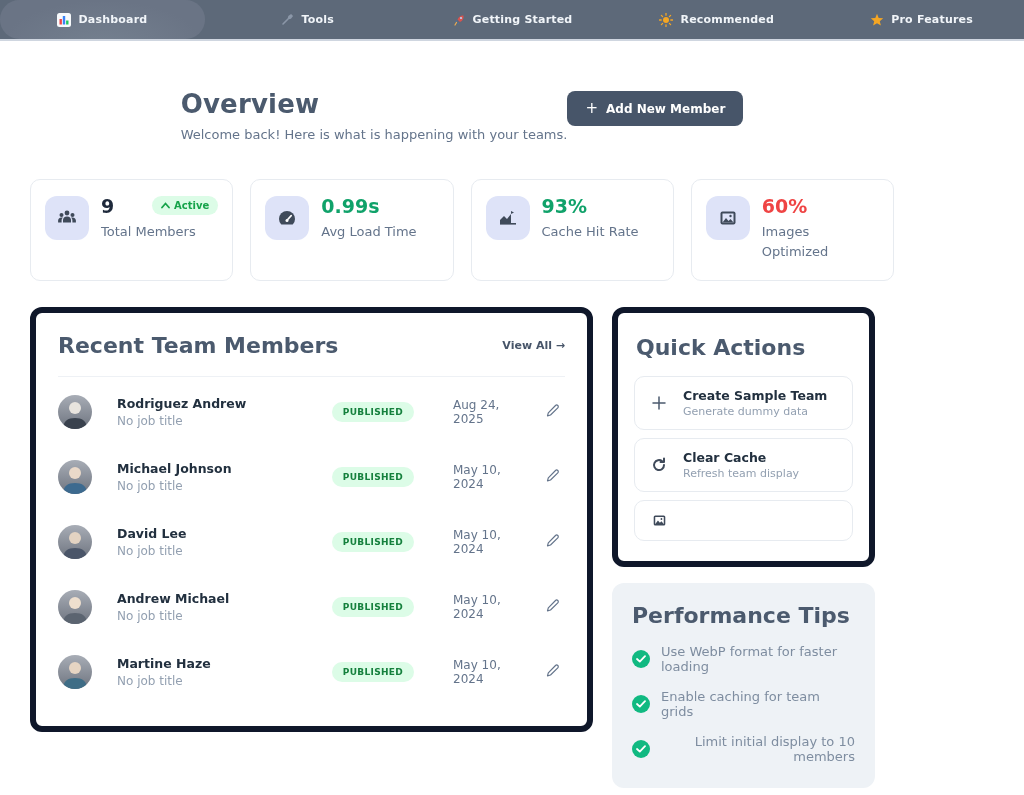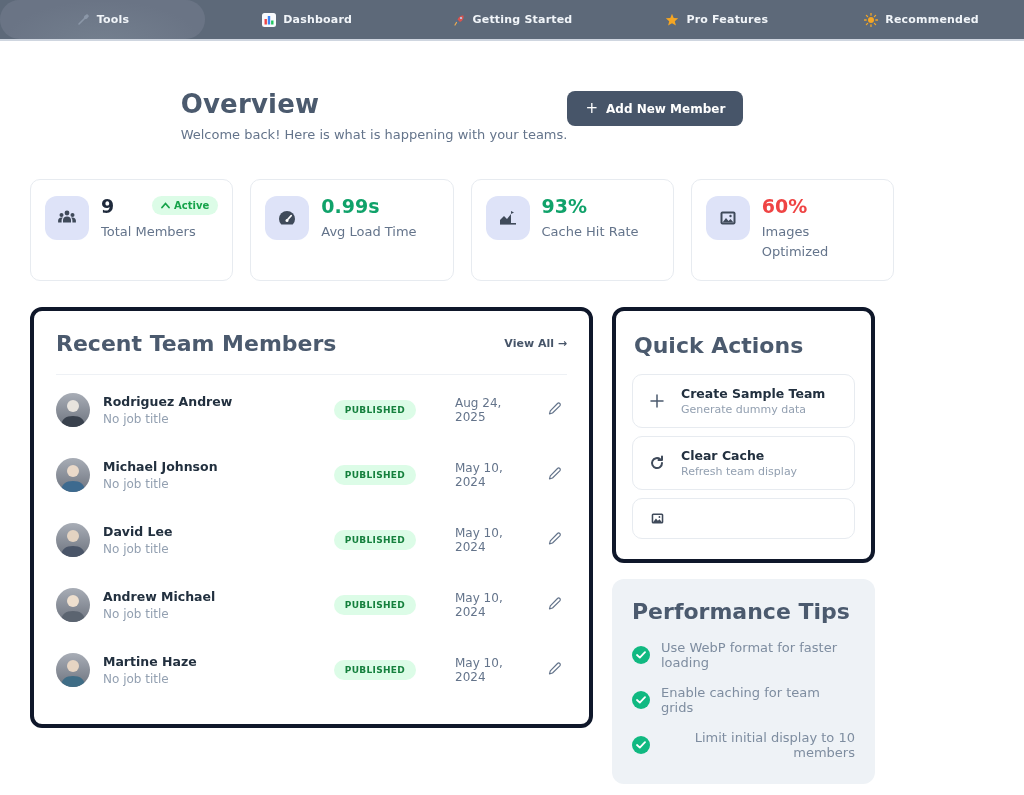--- a/index.html
+++ b/index.html
@@ -27,29 +27,29 @@
   .stat-ic { flex:0 0 44px; width:44px; height:44px; border-radius:12px; background:#dee3f8; display:flex; align-items:center; justify-content:center; }
   .stat-body { flex:1; }
   .stat-top { display:flex; justify-content:space-between; align-items:flex-start; }
   .stat-value { font-size:19px; font-weight:bold; line-height:1.1; }
   .val-dark { color:#1e293b; } .val-green { color:#10a26a; } .val-red { color:#ef4444; }
   .stat-label { margin-top:5px; font-size:13px; color:#64748b; line-height:1.55; max-width:110px; }
   .badge-active { display:flex; align-items:center; gap:4px; background:#dcfce7; color:#16a34a; font-size:10px; font-weight:bold; border-radius:999px; padding:4px 9px; }
 
   
   .main { display:flex; gap:19px; margin-top:26px; align-items:flex-start; }
-  .panel { background:#fff; border:4px solid #0f172a; border-radius:12px; }
+  .panel { background:#fff; border:6px solid #0f172a; border-radius:12px; }
   .members-panel { width:563px; padding:20px 22px 24px; }
   .panel-head { display:flex; justify-content:space-between; align-items:center; padding-bottom:18px; border-bottom:1px solid #eef1f5; }
   .panel-title { font-size:22px; font-weight:bold; color:#4b5a6e; }
   .view-all { font-size:11px; font-weight:bold; color:#475569; text-decoration:none; cursor:pointer; }
 
   .member-row { display:flex; align-items:center; gap:13px; padding:13px 0; margin-top:5px; }
   .avatar { flex:0 0 34px; width:34px; height:34px; border-radius:50%; background:linear-gradient(180deg,#a8adb6,#6e747f); display:flex; align-items:flex-end; justify-content:center; overflow:hidden; }
-  .m-info { flex:1; }
+  .m-info { flex:1;margin-left:12px; }
   .m-name { font-size:12.5px; font-weight:bold; color:#22303f; }
   .m-sub { margin-top:3px; font-size:12px; color:#93a0b1; }
   .badge-pub { background:#dcfce7; color:#15803d; font-size:9px; font-weight:bold; letter-spacing:.3px; border-radius:999px; padding:5px 11px; margin-right:26px; }
   .m-date { width:78px; font-size:12px; color:#64748b; }
   .edit-btn { background:none; border:none; cursor:pointer; padding:2px; margin-right:4px; }
 
   
   .right-col { width:263px; }
   .qa-panel { padding:18px 16px 20px; }
   .qa-title { font-size:22px; font-weight:bold; color:#4b5a6e; margin:4px 2px 16px; }
@@ -68,78 +68,78 @@
 </style>
 </head>
 <body>
 
 <nav class="topnav">
   <div class="nav-pill"></div>
 
   <div class="nav-item">
     <span class="nav-ic">
       <svg viewBox="0 0 14 14" width="14" height="14">
-          <path d="M11.5 2.5 L8.5 5.5 M8.5 5.5 L3 11 M8.5 5.5 L10.5 5 L12 3 L11 2 L9 3.5 Z" stroke="#8b97a8" stroke-width="1.6" fill="none" stroke-linecap="round"></path>
-        </svg>
-    </span>
-    <span class="lbl">Tools</span>
-  </div>
-
-  <div class="nav-item">
-    <span class="nav-ic">
-      <svg viewBox="0 0 14 14" width="14" height="14">
           <rect x="0" y="0" width="14" height="14" rx="2.5" fill="#f8fafc"></rect>
           <rect x="2.5" y="6" width="2.4" height="5.5" fill="#ef4444"></rect>
           <rect x="5.8" y="3" width="2.4" height="8.5" fill="#3b82f6"></rect>
           <rect x="9.1" y="7.5" width="2.4" height="4" fill="#22c55e"></rect>
         </svg>
     </span>
     <span class="lbl">Dashboard</span>
+  </div>
+
+  <div class="nav-item">
+    <span class="nav-ic">
+      <svg viewBox="0 0 14 14" width="14" height="14">
+          <path d="M11.5 2.5 L8.5 5.5 M8.5 5.5 L3 11 M8.5 5.5 L10.5 5 L12 3 L11 2 L9 3.5 Z" stroke="#8b97a8" stroke-width="1.6" fill="none" stroke-linecap="round"></path>
+        </svg>
+    </span>
+    <span class="lbl">Tools</span>
   </div>
 
   <div class="nav-item">
     <span class="nav-ic">
       <svg viewBox="0 0 14 14" width="14" height="14">
           <path d="M11.5 2.5 C9 2 6.5 4 5.5 6.5 L8 9 C10.5 8 12 5.5 11.5 2.5 Z" fill="#d9534f"></path>
           <circle cx="9" cy="5" r="1.1" fill="#bcd6f5"></circle>
           <path d="M5 7 L3 8.5 L4.5 9 Z" fill="#4a6fa5"></path>
           <path d="M7.5 9.5 L6 11.5 L5.5 10 Z" fill="#4a6fa5"></path>
           <path d="M4.5 9.5 L3 12" stroke="#f0ad4e" stroke-width="1.2" stroke-linecap="round"></path>
         </svg>
     </span>
     <span class="lbl">Getting Started</span>
-  </div>
-
-  <div class="nav-item">
-    <span class="nav-ic">
-      <svg viewBox="0 0 14 14" width="14" height="14">
-          <path d="M7 .8 L8.7 5 L13.2 5.3 L9.8 8.2 L10.9 12.6 L7 10.2 L3.1 12.6 L4.2 8.2 L.8 5.3 L5.3 5 Z" fill="#f5a623"></path>
-        </svg>
-    </span>
-    <span class="lbl">Pro Features</span>
   </div>
 
   <div class="nav-item">
     <span class="nav-ic">
       <svg viewBox="0 0 14 14" width="14" height="14">
           <circle cx="7" cy="7" r="3" fill="#f5a623"></circle>
           <g stroke="#f5a623" stroke-width="1.3" stroke-linecap="round">
             <line x1="7" y1="0.5" x2="7" y2="2.2"></line>
             <line x1="7" y1="11.8" x2="7" y2="13.5"></line>
             <line x1="0.5" y1="7" x2="2.2" y2="7"></line>
             <line x1="11.8" y1="7" x2="13.5" y2="7"></line>
             <line x1="2.4" y1="2.4" x2="3.6" y2="3.6"></line>
             <line x1="10.4" y1="10.4" x2="11.6" y2="11.6"></line>
             <line x1="2.4" y1="11.6" x2="3.6" y2="10.4"></line>
             <line x1="10.4" y1="3.6" x2="11.6" y2="2.4"></line>
           </g>
         </svg>
     </span>
     <span class="lbl">Recommended</span>
   </div>
+
+  <div class="nav-item">
+    <span class="nav-ic">
+      <svg viewBox="0 0 14 14" width="14" height="14">
+          <path d="M7 .8 L8.7 5 L13.2 5.3 L9.8 8.2 L10.9 12.6 L7 10.2 L3.1 12.6 L4.2 8.2 L.8 5.3 L5.3 5 Z" fill="#f5a623"></path>
+        </svg>
+    </span>
+    <span class="lbl">Pro Features</span>
+  </div>
 </nav>
 
 <div class="page">
 
   <div class="header-row">
     <div>
       <h1 class="page-title">Overview</h1>
       <div class="page-sub">Welcome back! Here is what is happening with your teams.</div>
     </div>
     <button class="btn-add">

